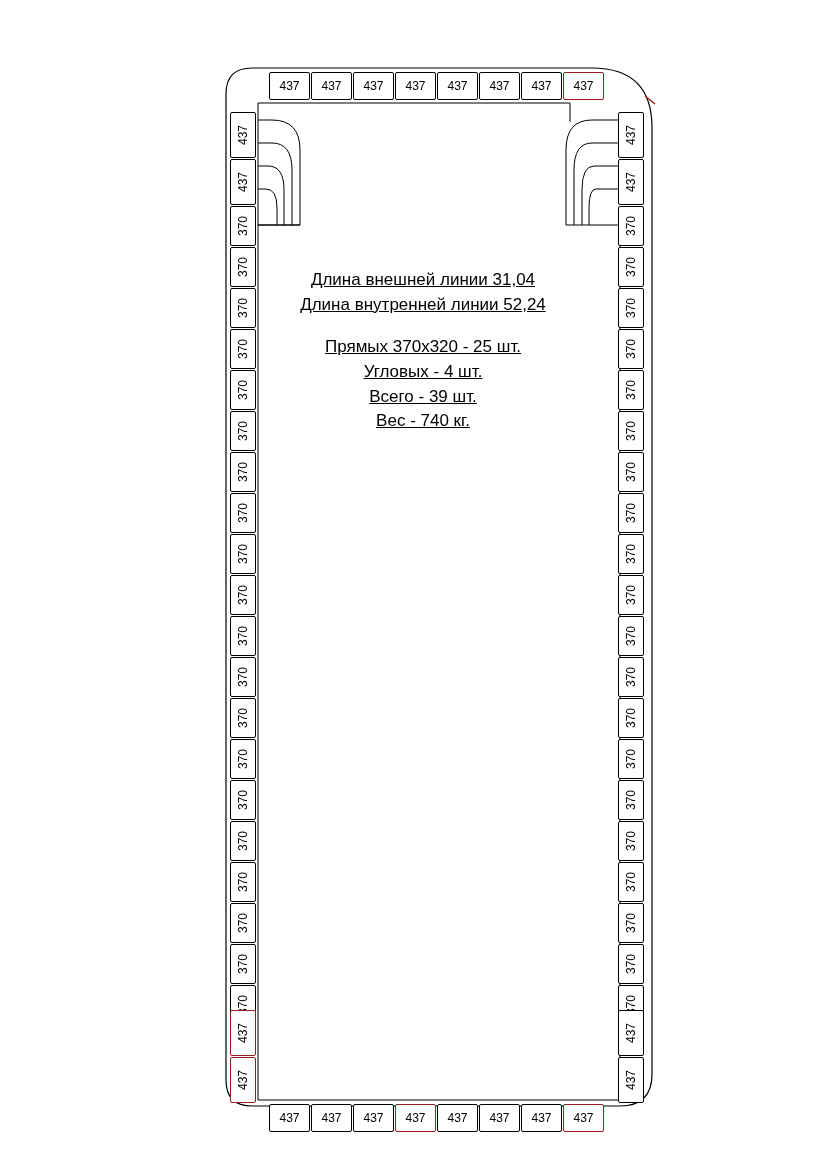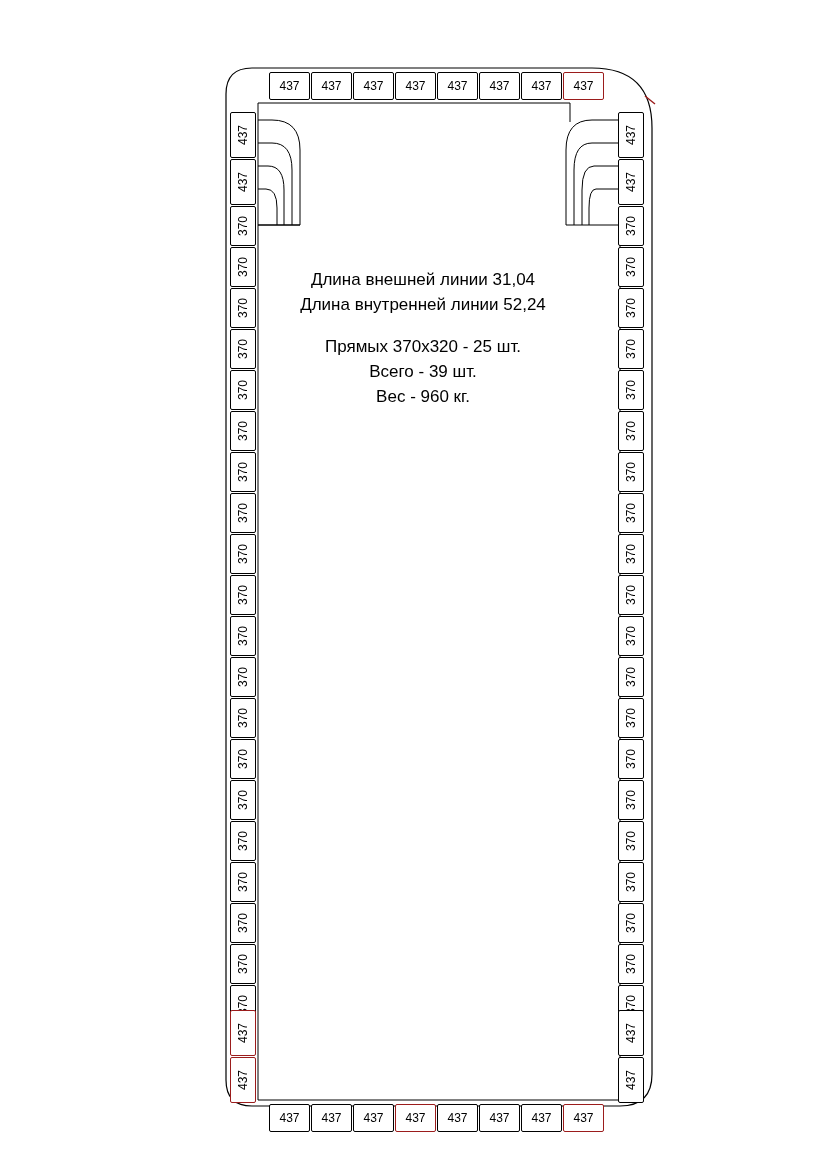--- a/index.html
+++ b/index.html
@@ -57,21 +57,21 @@
     position: absolute;
     left: 263px;
     top: 268px;
     width: 320px;
     text-align: center;
     font-size: 17px;
     line-height: 1.45;
     color: #000;
   }
   .center-text .gap { height: 18px; }
-  .center-text div { white-space: nowrap; }
+  .center-text div { white-space: nowrap; text-decoration: underline; }
 </style>
 </head>
 <body>
 
 <div id="diagram">
 
   <svg class="outline" viewBox="0 0 826 1169">
 
     <path d="M 252 68
              L 592 68
@@ -310,17 +310,18 @@
     </div>
   <div class="blk vert" style="left:618px;top:1057px;width:26px;height:46px;">
       <span>437</span>
     </div>
 
   <div class="center-text">
     <div>Длина внешней линии 31,04</div>
     <div>Длина внутренней линии 52,24</div>
     <div class="gap"></div>
     <div>Прямых 370х320 - 25 шт.</div>
+    <div>Угловых - 4 шт.</div>
     <div>Всего - 39 шт.</div>
-    <div>Вес - 960 кг.</div>
+    <div>Вес - 740 кг.</div>
   </div>
 
 </div>
 
 </body></html>

